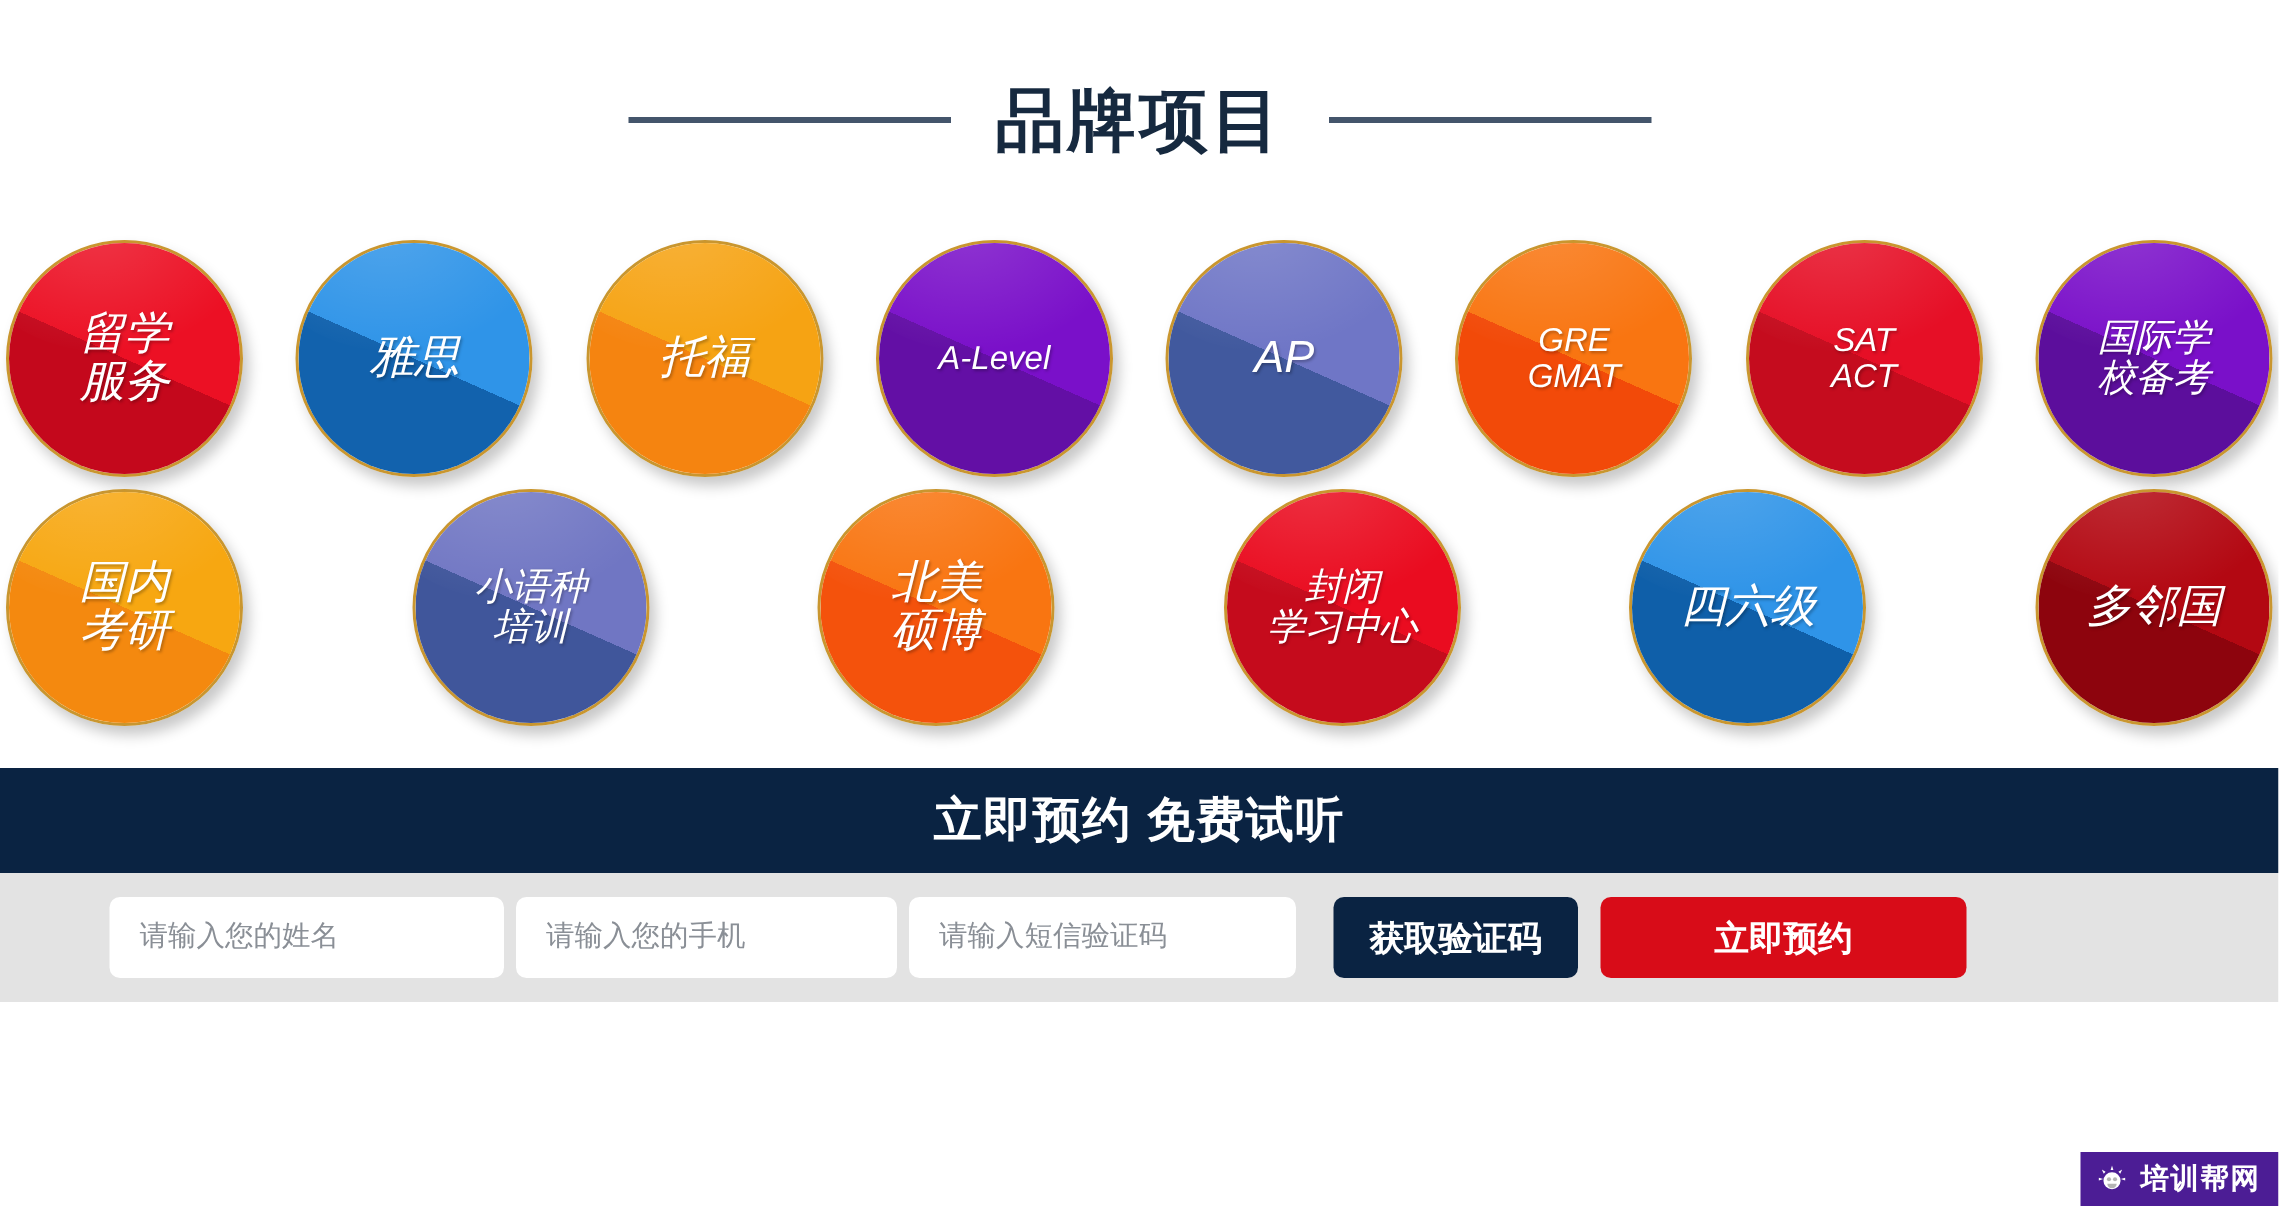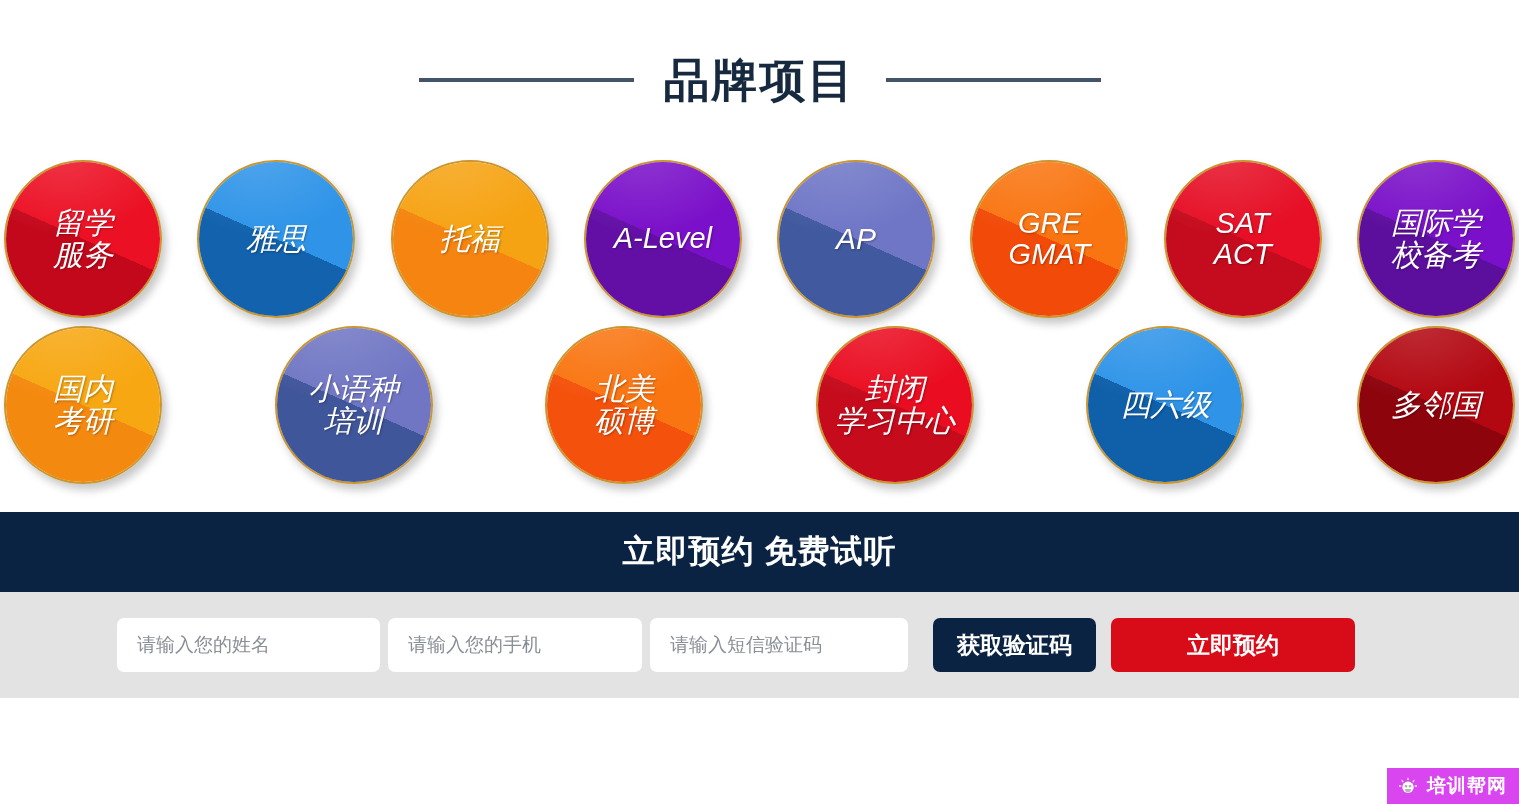--- a/index.html
+++ b/index.html
@@ -91,46 +91,46 @@
     position: relative;
     z-index: 3;
     color: #ffffff;
     font-size: 30px;
     line-height: 1.08;
     font-weight: normal;
     text-shadow: 1px 1px 2px rgba(0,0,0,0.28);
     padding: 0 8px;
     word-break: keep-all;
   }
-  .bubble-label.small { font-size: 29px; }
-  .bubble-label.tiny  { font-size: 30px; }
+  .bubble-label.small { font-size: 22px; }
+  .bubble-label.tiny  { font-size: 25px; }
 
   
   .cta-band {
     margin-top: 28px;
-    height: 80px;
+    height: 70px;
     background: #0a2342;
     display: flex;
     align-items: center;
     justify-content: center;
   }
   .cta-band-text {
     color: #ffffff;
     font-size: 32px;
     font-weight: bold;
     letter-spacing: 1px;
   }
 
   
   .form-strip {
-    height: 106px;
+    height: 86px;
     background: #e3e3e3;
     display: flex;
     align-items: center;
-    padding-left: 117px;
+    padding-left: 73px;
     gap: 8px;
   }
   .field {
     height: 54px;
     background: #ffffff;
     border: none;
     border-radius: 7px;
     font-size: 19px;
     color: #333;
     padding: 0 20px;
@@ -162,21 +162,21 @@
     background: #d80c18;
     margin-left: 7px;
   }
 
   
   .watermark {
     position: absolute;
     right: 0;
     bottom: 0;
     height: 36px;
-    background: #d946ef;
+    background: #4c1d95;
     display: flex;
     align-items: center;
     gap: 8px;
     padding: 0 12px 0 10px;
   }
   .watermark-icon {
     width: 22px;
     height: 22px;
     display: block;
   }

